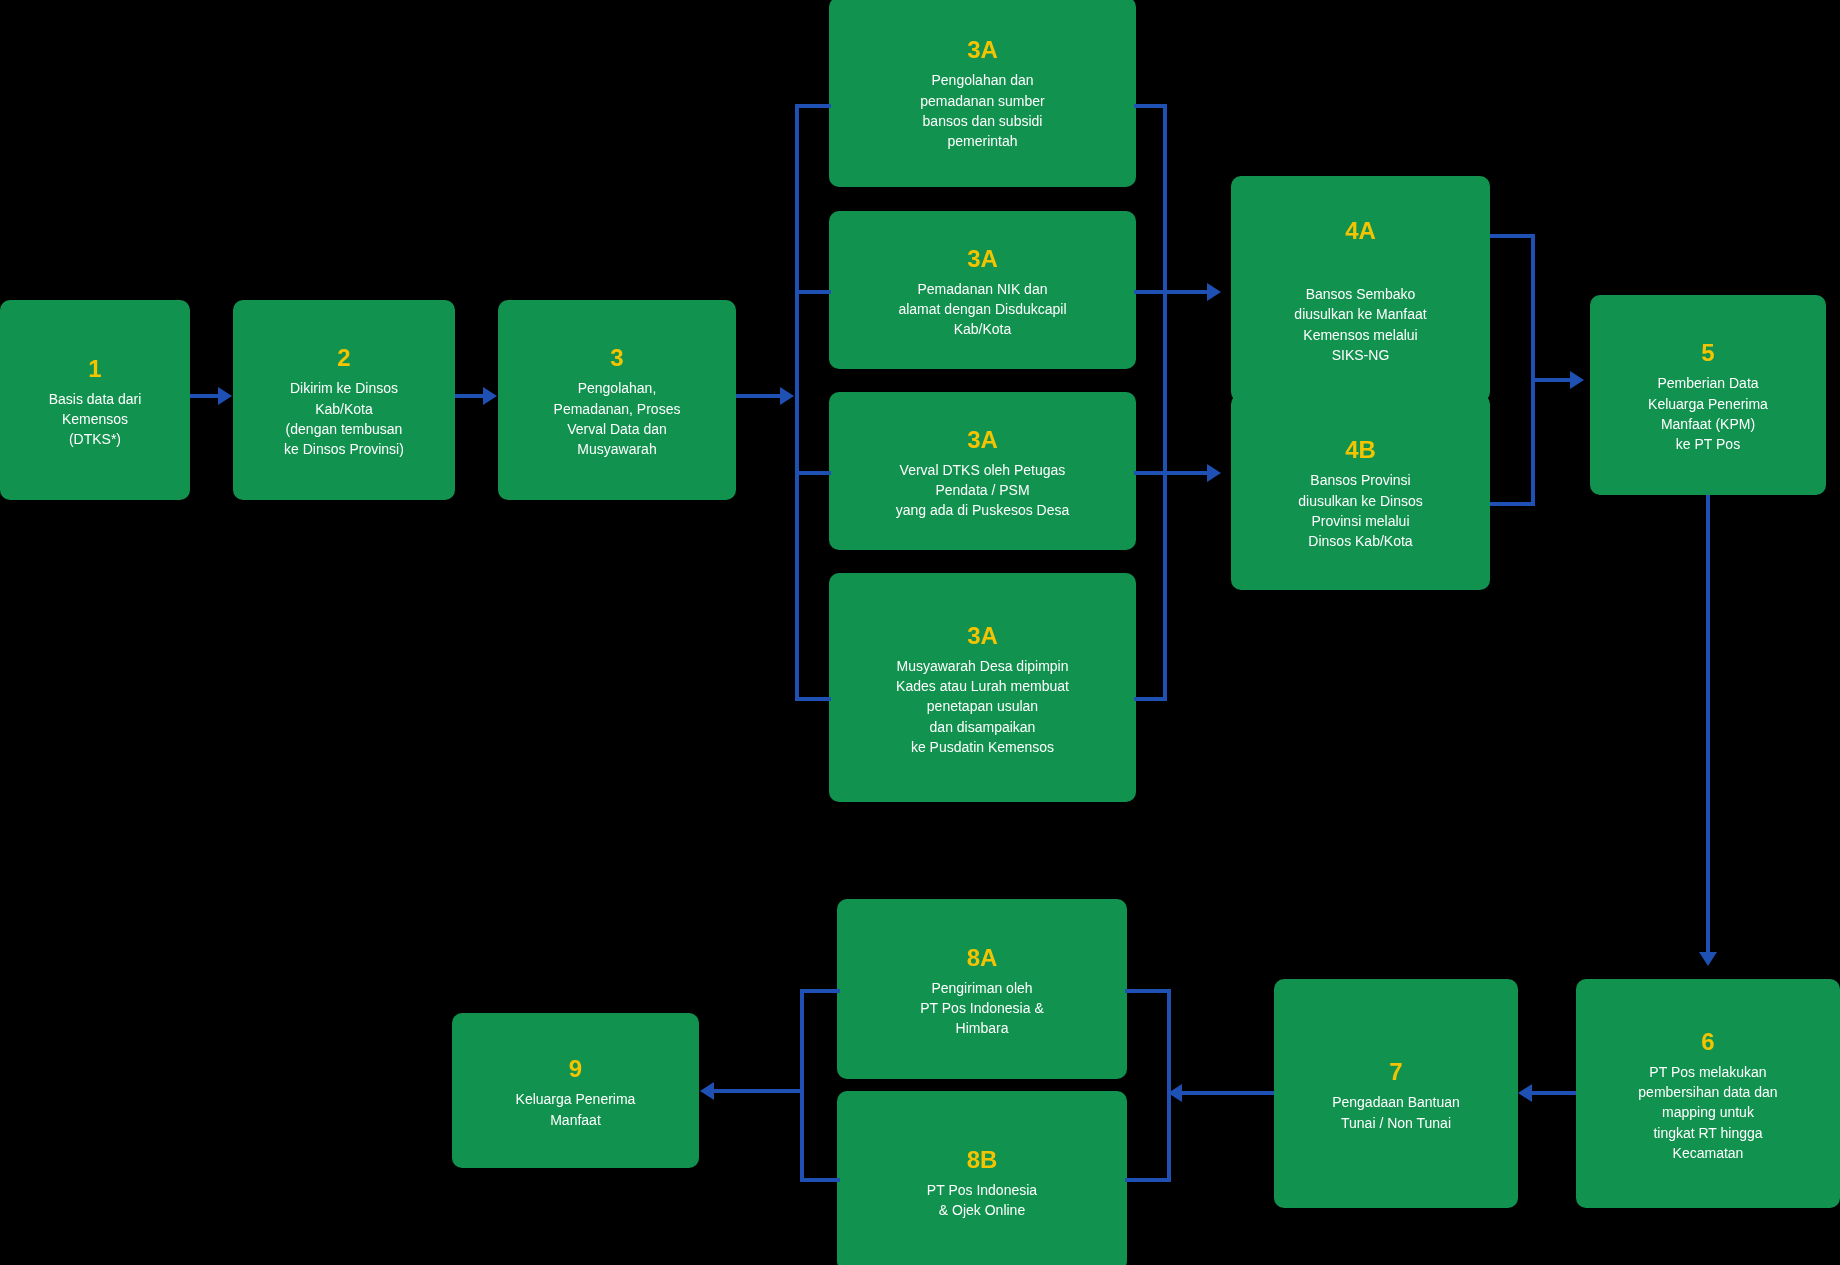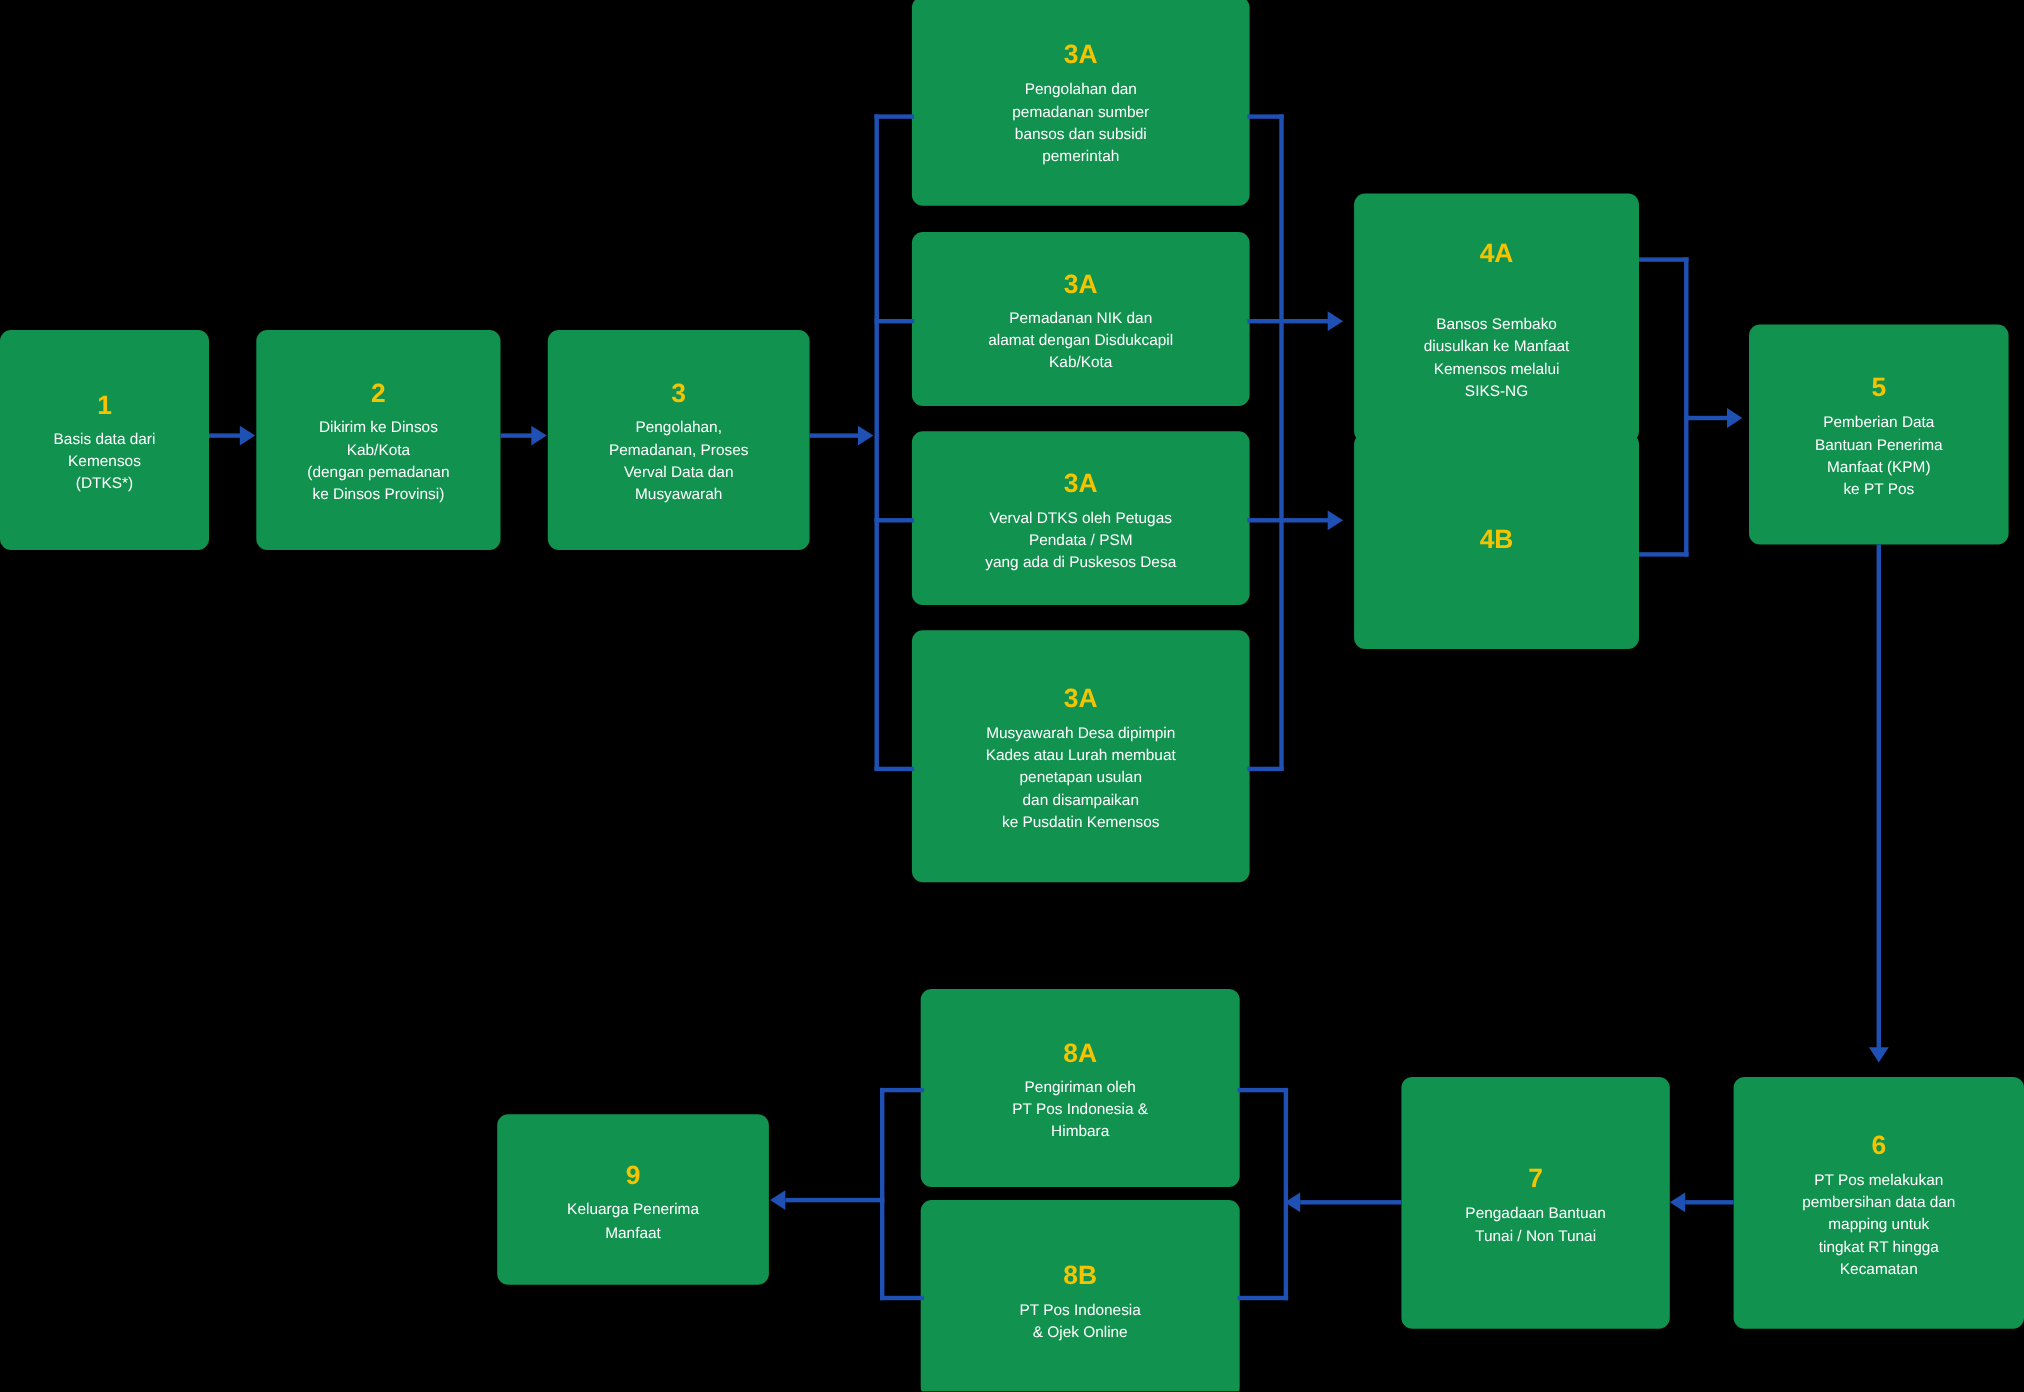--- a/index.html
+++ b/index.html
@@ -77,21 +77,21 @@
     <div class="node-id">1</div>
     <div class="node-text">Basis data dari
 Kemensos
 (DTKS*)</div>
   </div>
 
   <div class="node" style="left:233px; top:300px; width:222px; height:200px;">
     <div class="node-id">2</div>
     <div class="node-text">Dikirim ke Dinsos
 Kab/Kota
-(dengan pemadanan
+(dengan tembusan
 ke Dinsos Provinsi)</div>
   </div>
 
   <div class="node" style="left:498px; top:300px; width:238px; height:200px;">
     <div class="node-id">3</div>
     <div class="node-text">Pengolahan,
 Pemadanan, Proses
 Verval Data dan
 Musyawarah</div>
   </div>
@@ -130,26 +130,30 @@
   <div class="node" style="left:1231px; top:176px; width:259px; height:226px;gap:33px;">
     <div class="node-id">4A</div>
     <div class="node-text">Bansos Sembako
 diusulkan ke Manfaat
 Kemensos melalui
 SIKS-NG</div>
   </div>
 
   <div class="node" style="left:1231px; top:394px; width:259px; height:196px;">
     <div class="node-id">4B</div>
+    <div class="node-text">Bansos Provinsi
+diusulkan ke Dinsos
+Provinsi melalui
+Dinsos Kab/Kota</div>
   </div>
 
   <div class="node" style="left:1590px; top:295px; width:236px; height:200px;">
     <div class="node-id">5</div>
     <div class="node-text">Pemberian Data
-Bantuan Penerima
+Keluarga Penerima
 Manfaat (KPM)
 ke PT Pos</div>
   </div>
 
   <div class="node" style="left:1576px; top:979px; width:264px; height:229px;">
     <div class="node-id">6</div>
     <div class="node-text">PT Pos melakukan
 pembersihan data dan
 mapping untuk
 tingkat RT hingga

